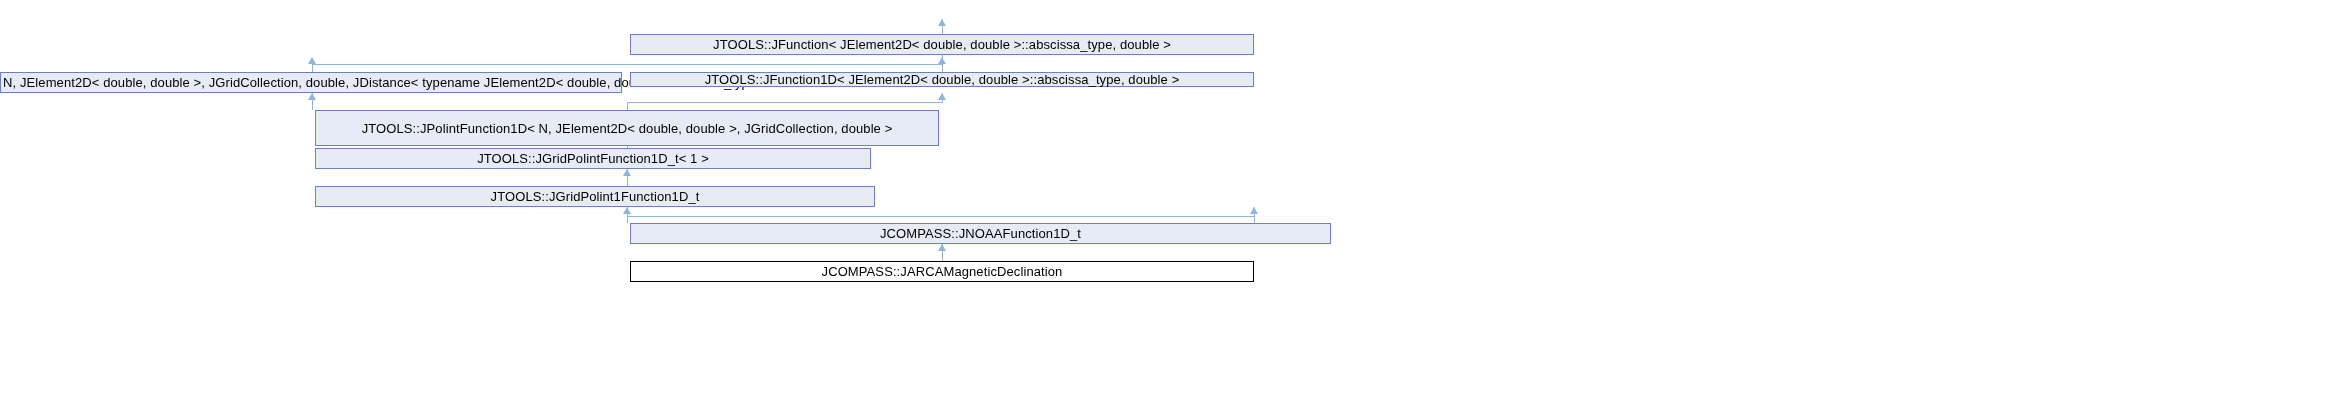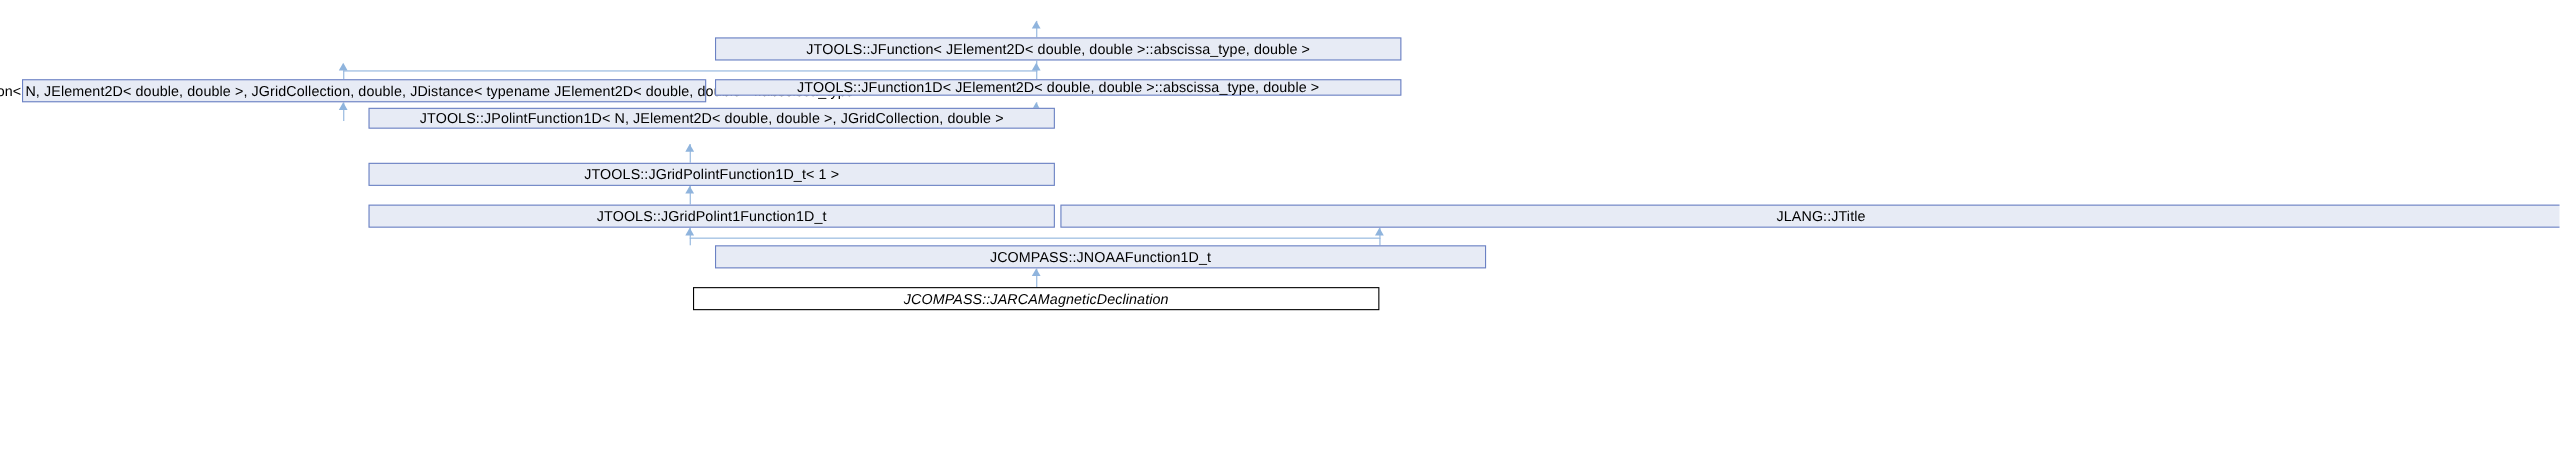--- a/index.html
+++ b/index.html
@@ -26,27 +26,25 @@
     font-size: 13px;
     line-height: 1;
     color: #000000;
     white-space: nowrap;
     letter-spacing: 0.1px;
   }
   
   .node.box {
     background: #e7ebf5;
     border: 1px solid #6b81c4;
-    margin-left: 20px;
   }
   
   .node.box-current {
     background: #ffffff;
     border: 1px solid #000000;
-    font-style: italic;
   }
   
   .node.box-dashed {
     background-color: #f4f6fb;
     background-image: repeating-linear-gradient(
       -45deg,
       #e2e7f3 0px,
       #e2e7f3 3px,
       #fbfcfe 3px,
       #fbfcfe 7px
@@ -126,35 +124,32 @@
   </div>
 
   <div class="node box" style="left:0px; top:72px; width:622px; height:21px;">
     <span class="label">JTOOLS::JPolintFunction&lt; N, JElement2D&lt; double, double &gt;, JGridCollection, double, JDistance&lt; typename JElement2D&lt; double, double &gt;::abscissa_type &gt; &gt;</span>
   </div>
 
   <div class="node box" style="left:630px; top:72px; width:624px; height:15px;">
     <span class="label">JTOOLS::JFunction1D&lt; JElement2D&lt; double, double &gt;::abscissa_type, double &gt;</span>
   </div>
 
-  <div class="node box" style="left:315px; top:98px; width:624px; height:19px;">
+  <div class="node box" style="left:315px; top:110px; width:624px; height:36px;">
     <span class="label">JTOOLS::JPolintFunction1D&lt; N, JElement2D&lt; double, double &gt;, JGridCollection, double &gt;</span>
   </div>
 
-  <div class="node box" style="left:315px; top:148px; width:624px; height:21px;">
+  <div class="node box" style="left:315px; top:148px; width:556px; height:21px;">
     <span class="label">JTOOLS::JGridPolintFunction1D_t&lt; 1 &gt;</span>
   </div>
 
-  <div class="node box" style="left:315px; top:186px; width:624px; height:21px;">
+  <div class="node box" style="left:315px; top:186px; width:560px; height:21px;">
     <span class="label">JTOOLS::JGridPolint1Function1D_t</span>
   </div>
 
-  <div class="node box" style="left:944px; top:186px; width:1383px; height:21px;">
-    <span class="label">JLANG::JTitle</span>
-  </div>
 
   <div class="node box" style="left:630px; top:223px; width:701px; height:21px;">
     <span class="label">JCOMPASS::JNOAAFunction1D_t</span>
   </div>
 
   <div class="node box-current" style="left:630px; top:261px; width:624px; height:21px;">
     <span class="label">JCOMPASS::JARCAMagneticDeclination</span>
   </div>
 
 </div>

